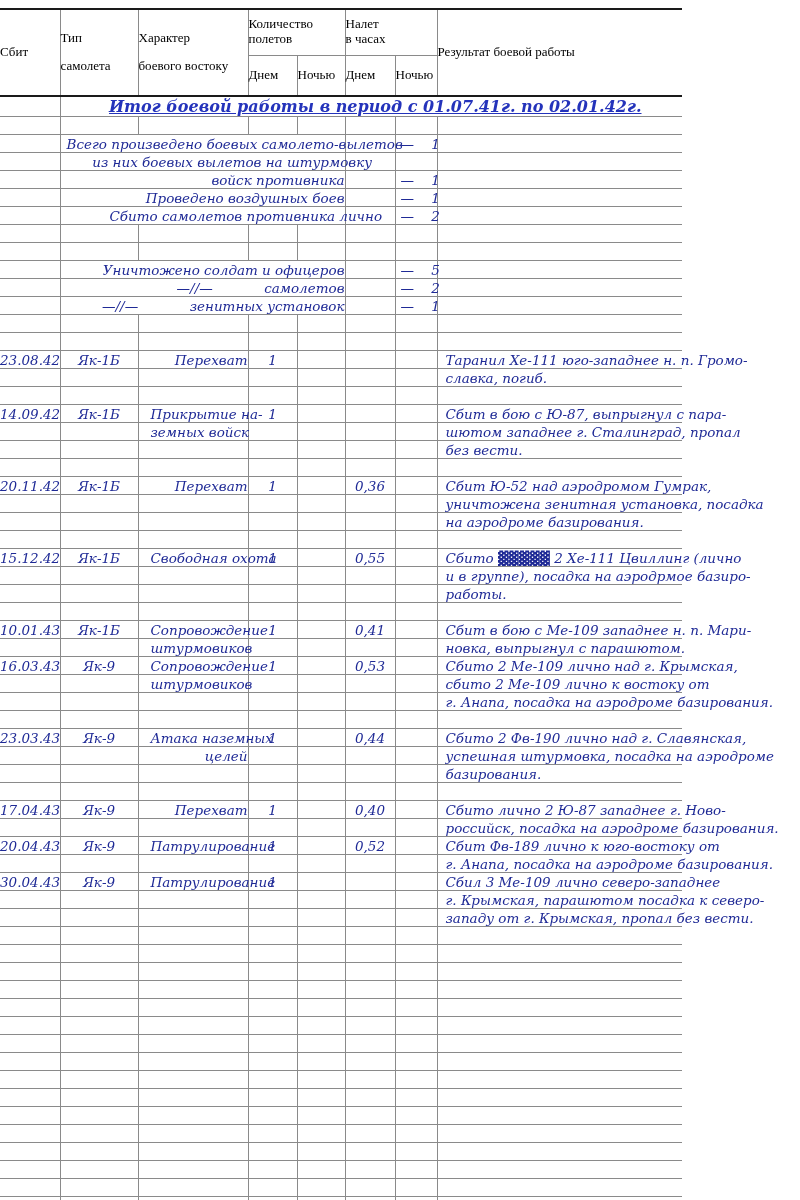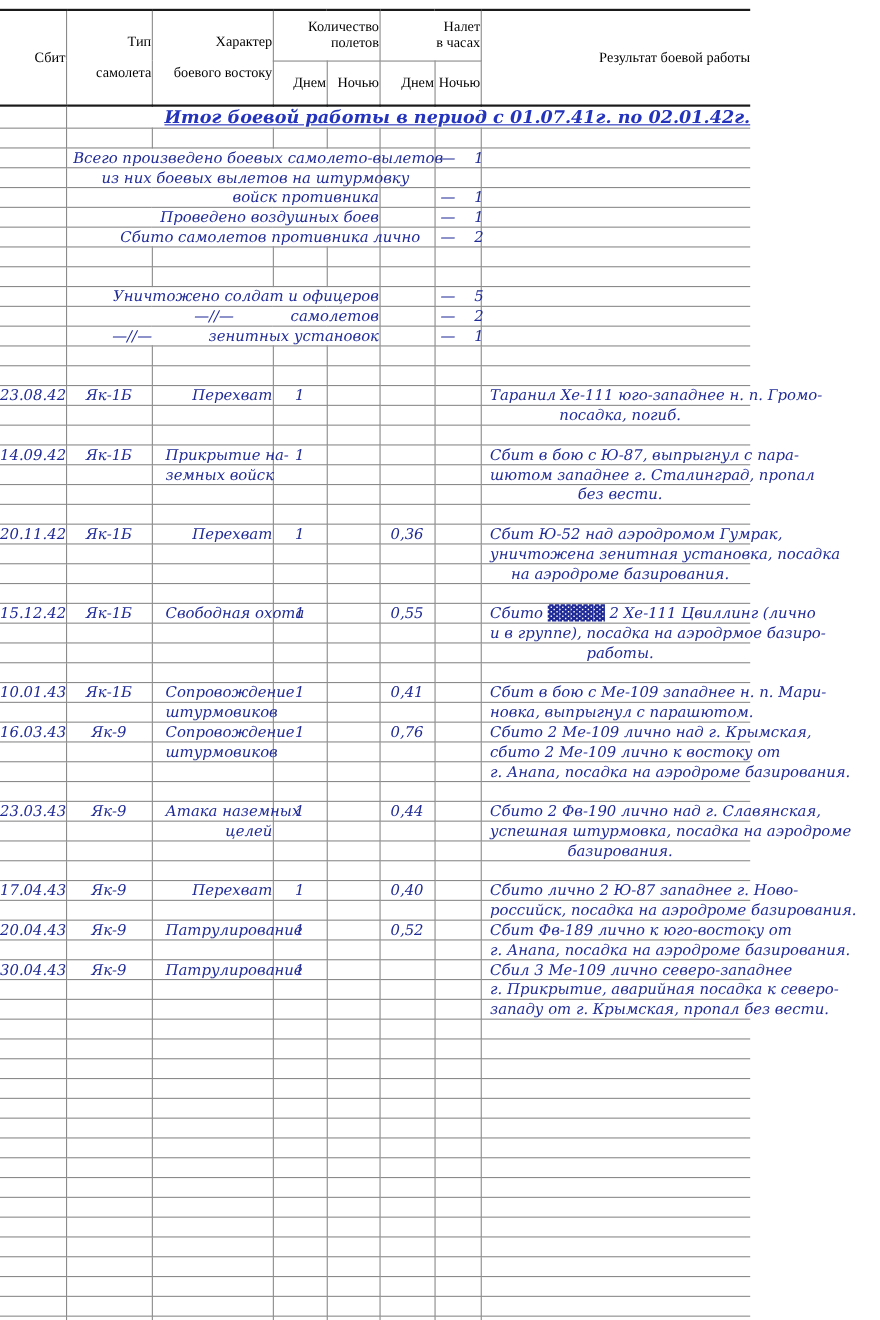--- a/index.html
+++ b/index.html
@@ -4,38 +4,38 @@
 <style>
   html,body{margin:0;padding:0;background:#fff;}
   body{width:800px;height:1200px;position:relative;font-family:"Liberation Serif",serif;}
   .page{padding-top:8px;}
   table{border-collapse:collapse;table-layout:fixed;width:682px;}
   th,td{border:1px solid var(--grid,#8a8a8a);padding:0;height:17px;overflow:visible;
         font-family:"Liberation Serif",serif;font-size:13px;color:#000;vertical-align:middle;}
   tr > *:first-child{border-left:none;}
   tr > *:last-child{border-right:none;}
   thead tr:first-child > *{border-top:2px solid var(--grid-strong,#1a1a1a);}
-  thead th{font-weight:normal;text-align:right;line-height:1.15;}
+  thead th{font-weight:normal;text-align:left;line-height:1.15;}
   thead tr.h1{height:46px;}
   thead tr.h2{height:41px;}
   .gap2{margin-top:13px;}
   tbody tr:first-child td{border-top:2px solid var(--grid-strong,#1a1a1a);}
   tbody tr:last-child td{border-bottom:2px solid var(--grid-strong,#1a1a1a);}
   tbody tr.g td{border-top:1.6px solid #2a2a2a;}
   
   .hw{font-family:"DejaVu Serif",serif;font-style:italic;color:var(--ink,#1f2a96);
       font-size:13.5px;white-space:nowrap;}
   .c{text-align:center;}
   .m{text-align:right;padding-left:12px;}
-  .res{text-align:center;padding-left:8px;}
+  .res{text-align:left;padding-left:8px;}
   .sum-label{white-space:pre;text-align:right;padding-left:6px;}
   .sum-value{white-space:pre;text-align:left;padding-left:5px;}
   .title-cell{font-family:"DejaVu Serif",serif;font-style:italic;font-weight:bold;
       font-size:16px;color:var(--title,#2433bb);text-decoration:underline;
-      white-space:nowrap;text-align:right;padding-left:8px;}
+      white-space:nowrap;text-align:center;padding-left:8px;}
 </style>
 </head>
 <body>
 
 <div class="page">
   <table>
     <colgroup>
       <col style="width:60px">
         <col style="width:78px">
         <col style="width:110px">
@@ -199,21 +199,21 @@
           <td class="hw res">Таранил Хе-111 юго-западнее н. п. Громо-</td>
         </tr>
         <tr>
           <td class="hw c"></td>
           <td class="hw c"></td>
           <td class="hw m"></td>
           <td class="hw c"></td>
           <td class="hw c"></td>
           <td class="hw c"></td>
           <td class="hw c"></td>
-          <td class="hw res">посадка, погиб.</td>
+          <td class="hw res">славка, погиб.</td>
         </tr>
         <tr>
           <td></td>
           <td></td>
           <td></td>
           <td></td>
           <td></td>
           <td></td>
           <td></td>
           <td></td>
@@ -357,21 +357,21 @@
           <td class="hw c"></td>
           <td class="hw c"></td>
           <td class="hw res">новка, выпрыгнул с парашютом.</td>
         </tr>
         <tr class="g">
           <td class="hw c">16.03.43</td>
           <td class="hw c">Як-9</td>
           <td class="hw m">Сопровождение</td>
           <td class="hw c">1</td>
           <td class="hw c"></td>
-          <td class="hw c">0,76</td>
+          <td class="hw c">0,53</td>
           <td class="hw c"></td>
           <td class="hw res">Сбито 2 Ме-109 лично над г. Крымская,</td>
         </tr>
         <tr>
           <td class="hw c"></td>
           <td class="hw c"></td>
           <td class="hw m">штурмовиков</td>
           <td class="hw c"></td>
           <td class="hw c"></td>
           <td class="hw c"></td>
@@ -489,21 +489,21 @@
           <td class="hw res">Сбил 3 Ме-109 лично северо-западнее</td>
         </tr>
         <tr>
           <td class="hw c"></td>
           <td class="hw c"></td>
           <td class="hw m"></td>
           <td class="hw c"></td>
           <td class="hw c"></td>
           <td class="hw c"></td>
           <td class="hw c"></td>
-          <td class="hw res">г. Прикрытие, аварийная посадка к северо-</td>
+          <td class="hw res">г. Крымская, парашютом посадка к северо-</td>
         </tr>
         <tr>
           <td class="hw c"></td>
           <td class="hw c"></td>
           <td class="hw m"></td>
           <td class="hw c"></td>
           <td class="hw c"></td>
           <td class="hw c"></td>
           <td class="hw c"></td>
           <td class="hw res">западу от г. Крымская, пропал без вести.</td>

